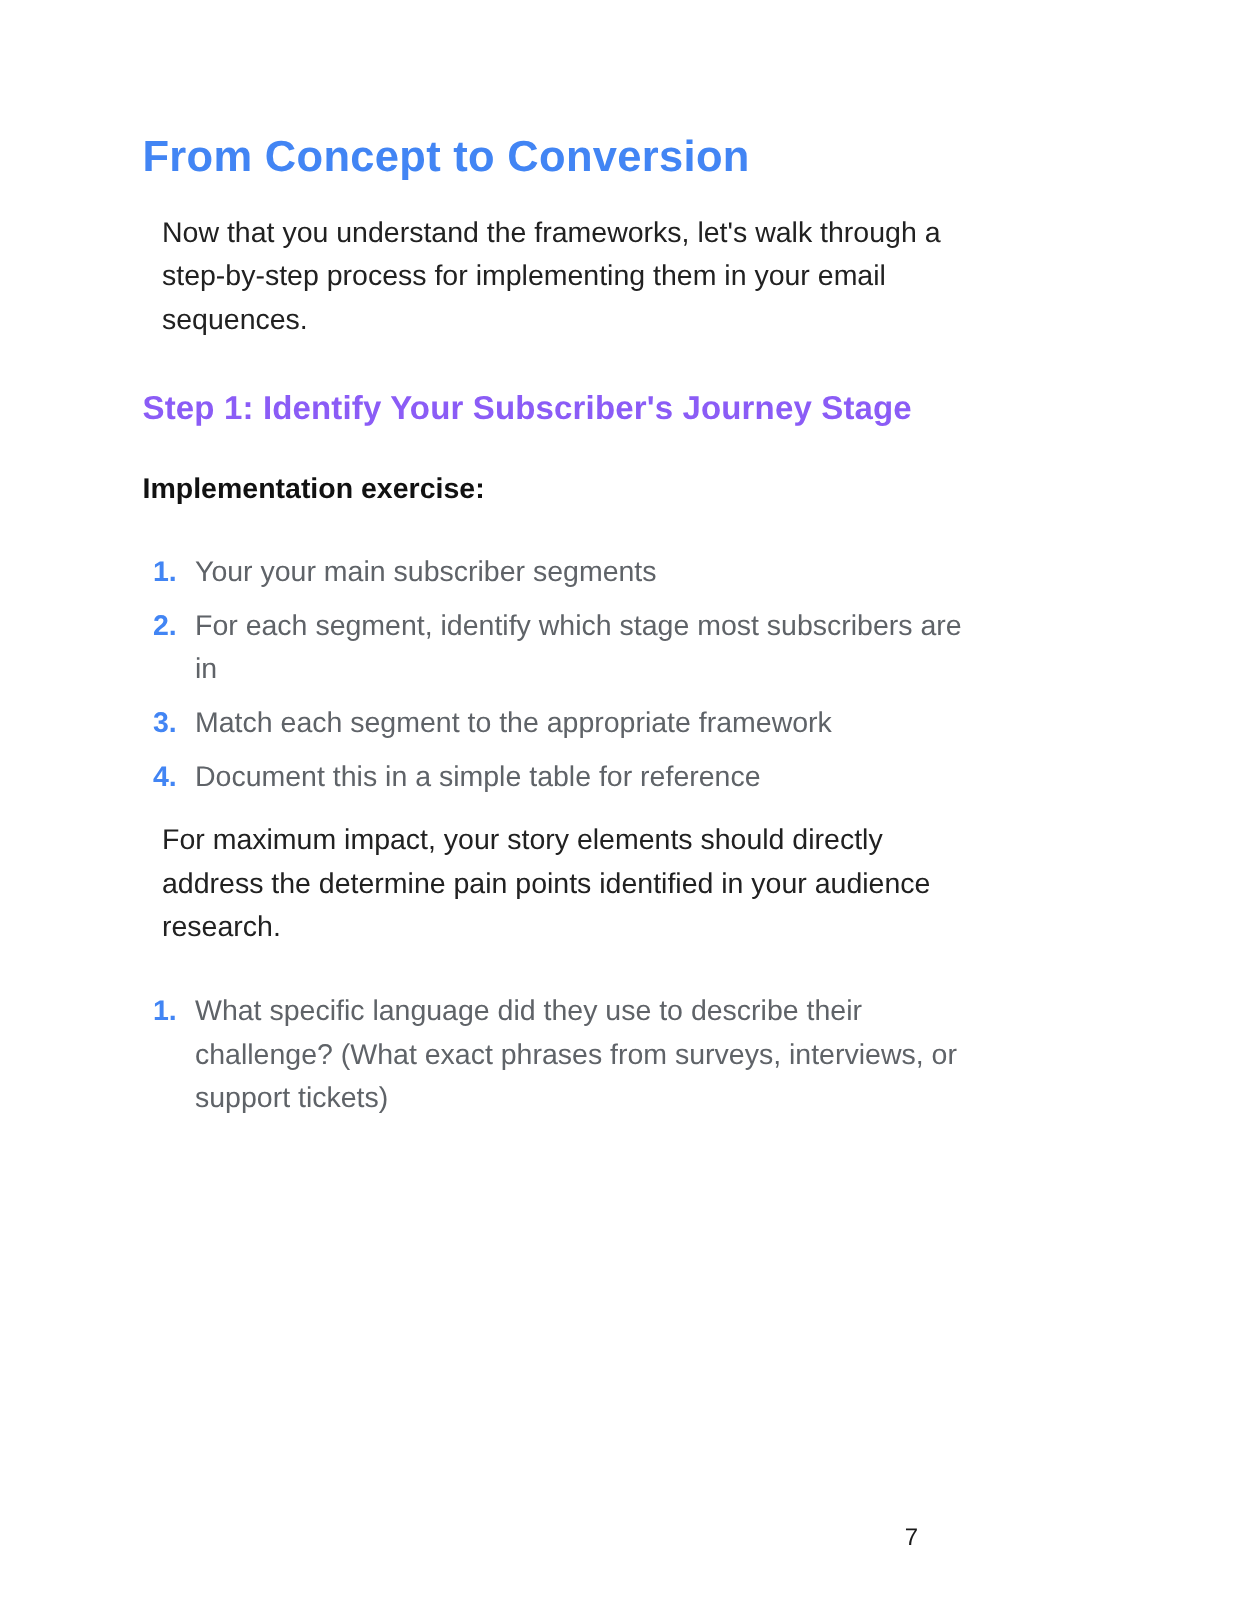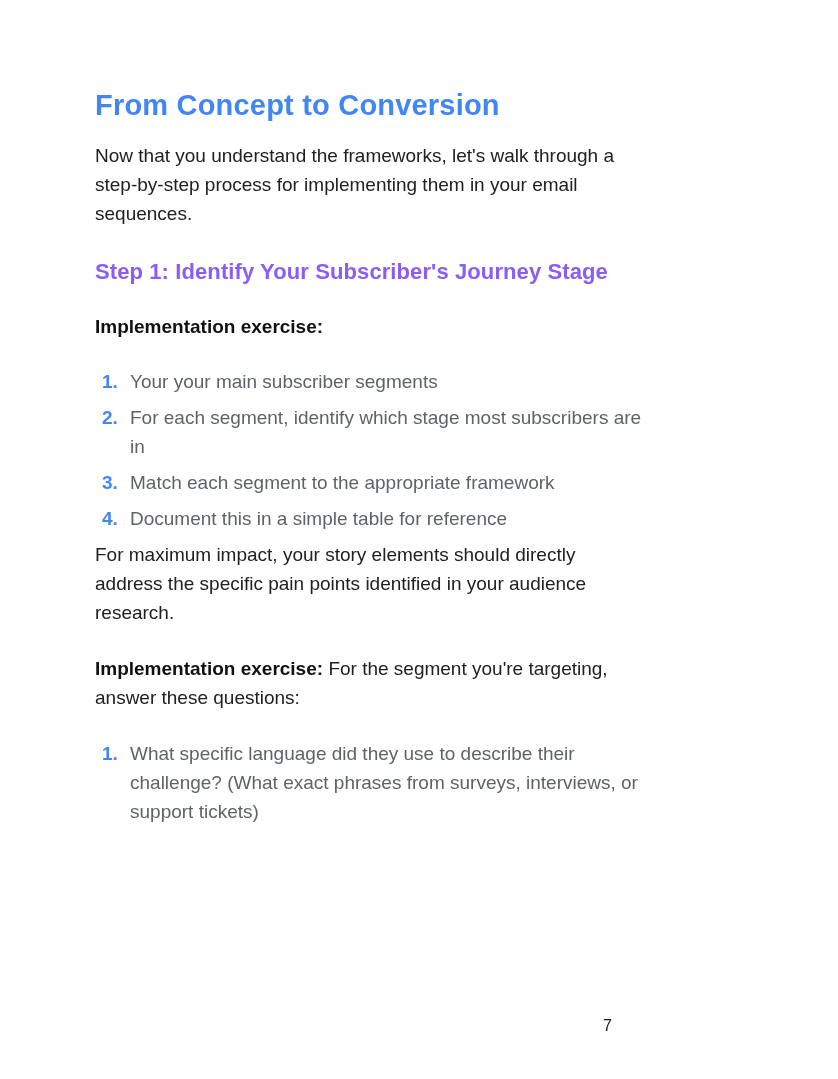--- a/index.html
+++ b/index.html
@@ -24,21 +24,21 @@
   }
   h1.main-heading {
     margin: 0 0 18px 0;
     font-size: 29px;
     line-height: 35px;
     font-weight: 700;
     letter-spacing: 0.2px;
     color: #4285F4;
   }
   p.body-text {
-    margin: 0;
+    margin: 13px;
     font-size: 19px;
     line-height: 29px;
     color: #212121;
   }
   h2.step-heading {
     margin: 30px 0 15px 0;
     font-size: 22px;
     line-height: 27px;
     font-weight: 700;
     letter-spacing: 0.1px;
@@ -121,26 +121,22 @@
       <span class="num">3.</span>
       <span class="item-text">Match each segment to the appropriate framework</span>
     </li>
     <li>
       <span class="num">4.</span>
       <span class="item-text">Document this in a simple table for reference</span>
     </li>
   </ol>
 
 
-  <p class="body-text">For maximum impact, your story elements should directly address the specific pain points identified in your audience research.</p>
+  <p class="body-text">For maximum impact, your story elements should directly address the determine pain points identified in your audience research.</p>
 
-  <p class="exercise-paragraph">
-    <strong>Implementation exercise:</strong>
-    <span>For the segment you're targeting, answer these questions:</span>
-  </p>
 
   <ol class="num-list spaced-top">
     <li>
       <span class="num">1.</span>
       <span class="item-text">What specific language did they use to describe their challenge? (What exact phrases from surveys, interviews, or support tickets)</span>
     </li>
   </ol>
 
   <div class="page-number">7</div>
 

